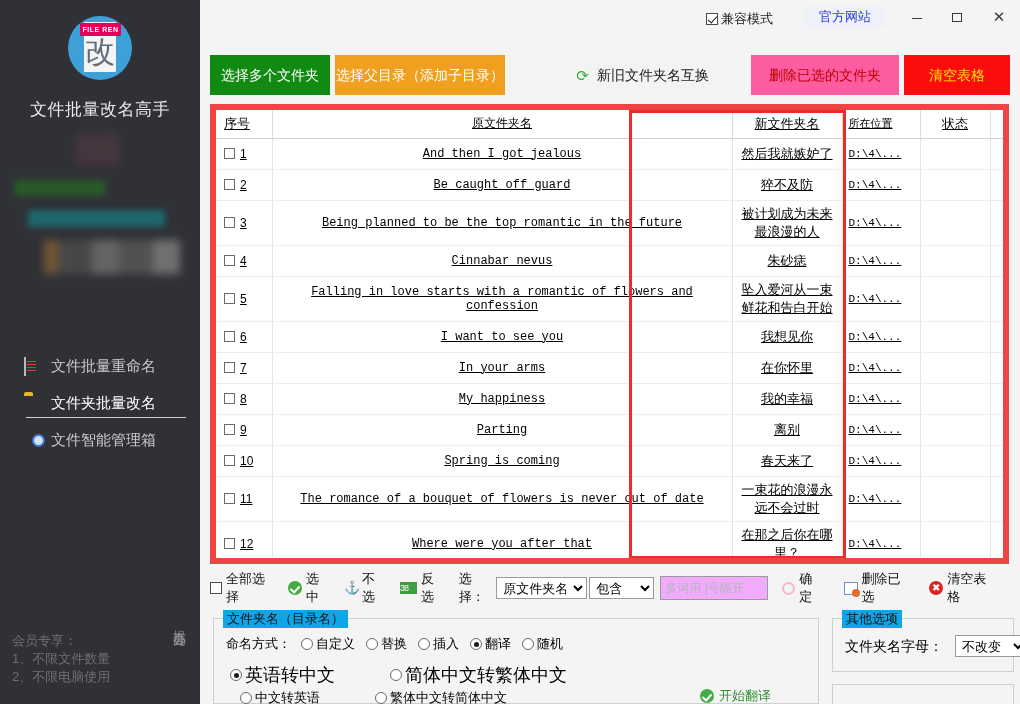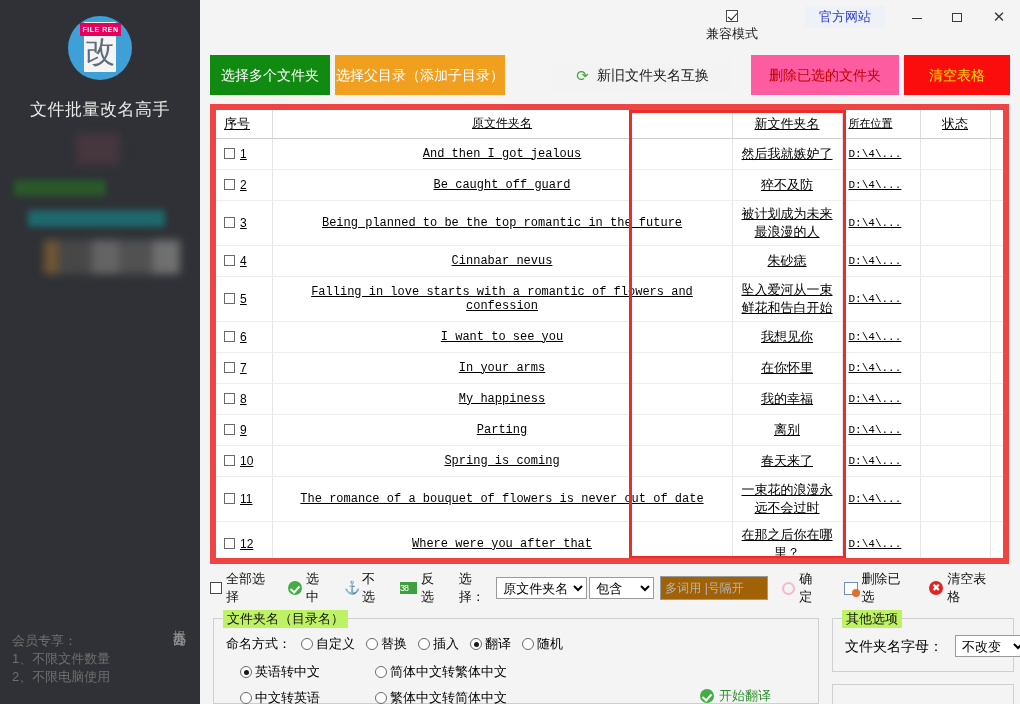--- a/index.html
+++ b/index.html
@@ -88,21 +88,21 @@
   }
 
   
   .main {
     position:absolute; left:200px; top:0; width:820px; height:704px;
     background:#f4f4f4;
   }
   .titlebar { position:absolute; left:0; top:0; width:820px; height:40px; }
   .compat {
     position:absolute; left:506px; top:10px; display:flex; align-items:center;
-    gap:3px; font-size:13px; color:#1a1a1a; cursor:pointer;flex-direction:column;
+    gap:3px; font-size:13px; color:#1a1a1a; cursor:pointer;
   }
   .cb {
     width:12px; height:12px; border:1px solid #4a4a4a; background:#fff;
     position:relative; flex:none;
   }
   .cb.on::after{
     content:""; position:absolute; left:3px; top:0px; width:4px; height:8px;
     border:solid #1a1a1a; border-width:0 1.6px 1.6px 0; transform:rotate(42deg);
   }
   .official {
@@ -193,55 +193,55 @@
     line-height:12px; flex:none; letter-spacing:-1px;
   }
   select.sel {
     font-family:"Liberation Sans", sans-serif; font-size:13px; height:22px;
     border:1px solid #9a9a9a; background:#fff; padding:0 2px;
   }
   .sel-field { width:95px; }
   .sel-match { width:70px; margin-left:2px; }
   input.kw {
     width:108px; height:24px; border:1px solid #9a9a9a; font-size:12px;
-    padding:0 4px; color:#111; margin-left:6px; background:#a16207;
+    padding:0 4px; color:#111; margin-left:6px; background:#f0abfc;
   }
   input.kw::placeholder { color:#b6b6b6; }
   .ico-ok { width:13px; height:13px; border:2px solid #f3b9c8; border-radius:50%; flex:none; }
   .ico-del {
     width:14px; height:13px; background:#fff; border:1px solid #6f8fbf; position:relative; flex:none;
   }
   .ico-del::after{
     content:""; position:absolute; right:-3px; bottom:-3px; width:8px; height:8px;
     border-radius:50%; background:#e0702a;
   }
   .ico-clear {
     width:14px; height:14px; border-radius:50%; background:#e02424; color:#fff;
     font-size:10px; line-height:14px; text-align:center; flex:none;
   }
 
   
   .fs {
     position:absolute; border:1px solid #cfcfcf; background:#f4f4f4;
   }
   .fs-legend {
-    position:absolute; top:-9px; left:9px; background:#bef264; padding:0 4px;
+    position:absolute; top:-9px; left:9px; background:#0ea5e9; padding:0 4px;
     font-size:13px; color:#111;
   }
   .panel-left { left:213px; top:618px; width:606px; height:86px; }
   .panel-right{ left:832px; top:618px; width:182px; height:54px; }
   .panel-btm  { left:832px; top:684px; width:182px; height:40px; }
 
   .row1 { position:absolute; left:12px; top:16px; display:flex; align-items:center; font-size:13px; }
   .rb { width:12px; height:12px; border-radius:50%; border:1px solid #6a6a6a;
         background:#fff; position:relative; flex:none; margin-right:3px; cursor:pointer; }
   .rb.on::after{ content:""; position:absolute; left:2.5px; top:2.5px; width:5px; height:5px;
         border-radius:50%; background:#1a1a1a; }
   .rbl { display:flex; align-items:center; margin-right:11px; cursor:pointer; }
-  .row2 { position:absolute; left:26px; top:44px; display:flex; font-size:13px; }
+  .row2 { position:absolute; left:16px; top:44px; display:flex; font-size:18px; }
   .row3 { position:absolute; left:26px; top:70px; display:flex; font-size:13px; }
   .col2 { margin-left:44px; }
   .translate-btn {
     position:absolute; left:486px; top:68px; display:flex; align-items:center;
     gap:5px; font-size:13px; color:#111; cursor:pointer;
   }
   .lbl-letters { position:absolute; left:12px; top:19px; font-size:14px;font-family:Liberation Mono, monospace; }
   .sel-letters { position:absolute; left:122px; top:16px; width:72px; }
 </style>
 </head>
@@ -257,20 +257,34 @@
         <div class="logo-char">改</div>
       </div>
     </div>
     <div class="app-title">文件批量改名高手</div>
 
     <div class="blur-a"></div>
     <div class="blur-b"></div>
     <div class="blur-c"></div>
     <div class="blur-d"></div>
 
+    <div class="nav">
+      <div class="nav-item">
+        <span class="nav-ico"><span class="ico-doc"></span></span>
+        <span>文件批量重命名</span>
+      </div>
+      <div class="nav-item active">
+        <span class="nav-ico"><span class="ico-folder"></span></span>
+        <span>文件夹批量改名</span>
+      </div>
+      <div class="nav-item">
+        <span class="nav-ico"><span class="ico-box"></span></span>
+        <span>文件智能管理箱</span>
+      </div>
+    </div>
 
     <div class="promo" style="white-space:pre-line">会员专享：
 1、不限文件数量
 2、不限电脑使用</div>
     <div class="promo-v">提高办公</div>
   </div>
 
   <div class="main">
 
     <div class="titlebar">

